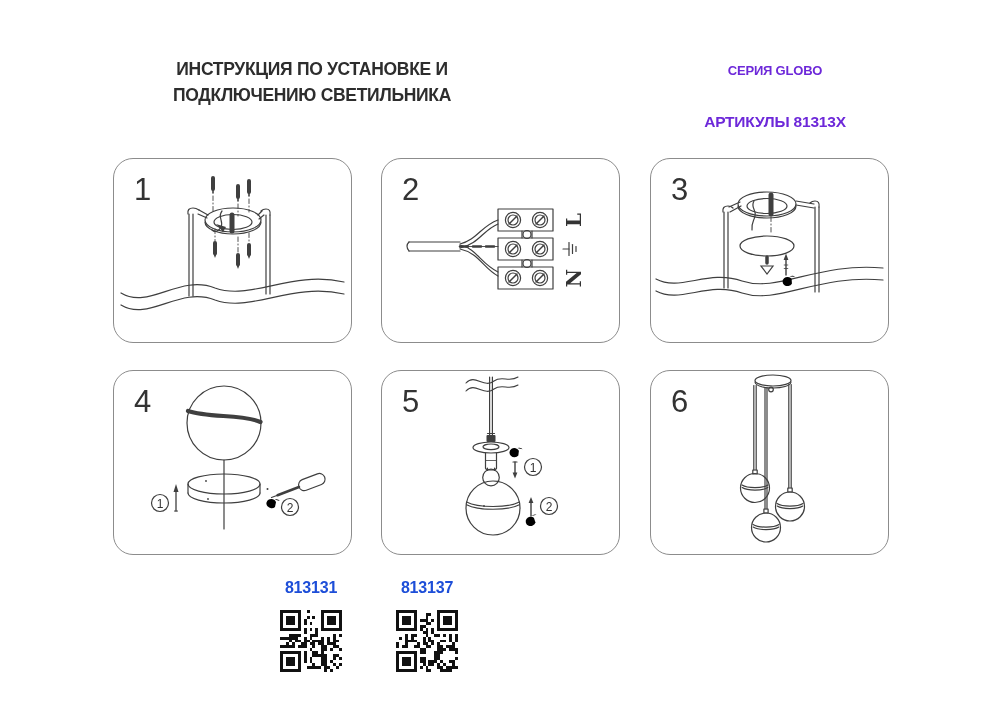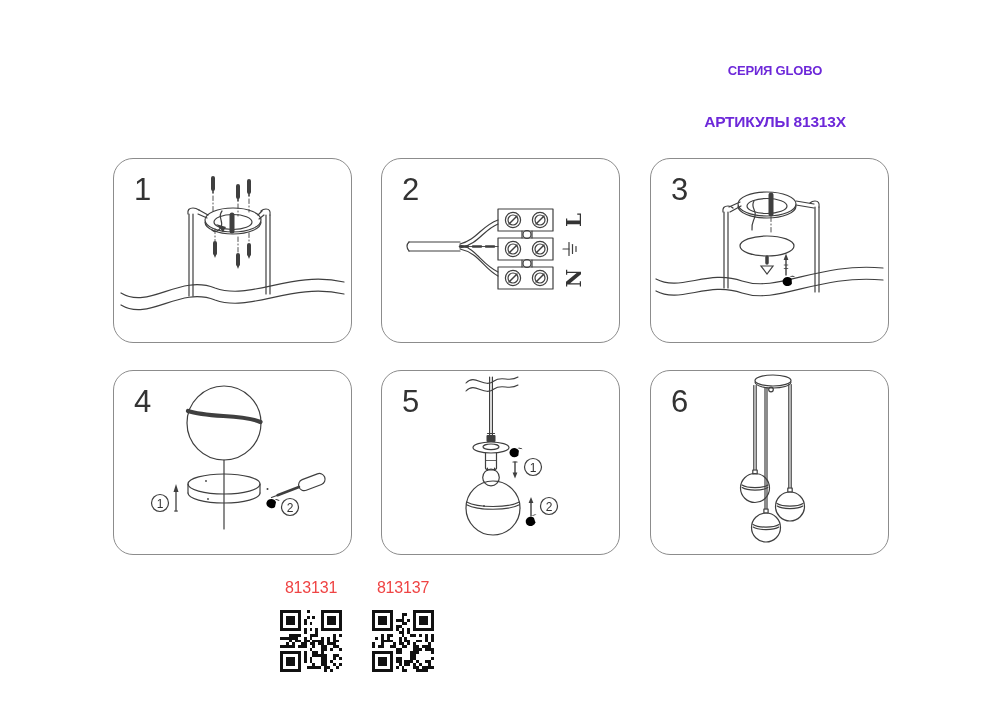--- a/index.html
+++ b/index.html
@@ -21,30 +21,34 @@
   .diagram .wfill{fill:#ffffff;stroke:#3f3f3f;}
   .diagram .dash{stroke-dasharray:4.5 2.5 1 2.5;stroke-width:0.9;}
   .diagram .thick{stroke-width:4;}
   .diagram text{stroke:none;}
   .pnum{font-family:"Liberation Sans",sans-serif;font-size:31px;font-weight:400;fill:#333;}
   .tlabel{font-family:"DejaVu Serif",serif;font-size:20px;font-weight:700;fill:#333;
           text-anchor:middle;dominant-baseline:central;}
   .mnum{font-family:"Liberation Sans",sans-serif;font-size:12px;font-weight:400;fill:#333;
         text-anchor:middle;dominant-baseline:central;}
   .qr-block{position:absolute;top:580px;width:62px;text-align:center;}
-  #qr1{left:280px;} #qr2{left:372px;}
-  .qr-label{font-weight:400;font-size:16px;line-height:16px;color:#ef4444;margin-bottom:14px;
+  #qr1{left:280px;} #qr2{left:396px;}
+  .qr-label{font-weight:700;font-size:16px;line-height:16px;color:#1d4ed8;margin-bottom:14px;
             letter-spacing:-0.2px;}
   svg.qr{width:62px;height:62px;display:block;fill:#111;shape-rendering:crispEdges;}
 </style>
 </head>
 <body>
 
 <div class="page">
 
+  <div class="title">
+    <div>ИНСТРУКЦИЯ ПО УСТАНОВКЕ И</div>
+    <div>ПОДКЛЮЧЕНИЮ СВЕТИЛЬНИКА</div>
+  </div>
   <div class="brand">
     <div class="series">СЕРИЯ GLOBO</div>
     <div class="articles">АРТИКУЛЫ 81313X</div>
   </div>
 
   <svg width="0" height="0" style="position:absolute" aria-hidden="true">
     <defs>
       <g id="cclip">
         <path d="M4.6,-2.2 A5,4.6 0 1 0 4.9,2.8"></path>
         <path d="M2.5,-4.4 q3.5,-1.8 5.5,0.2"></path>

